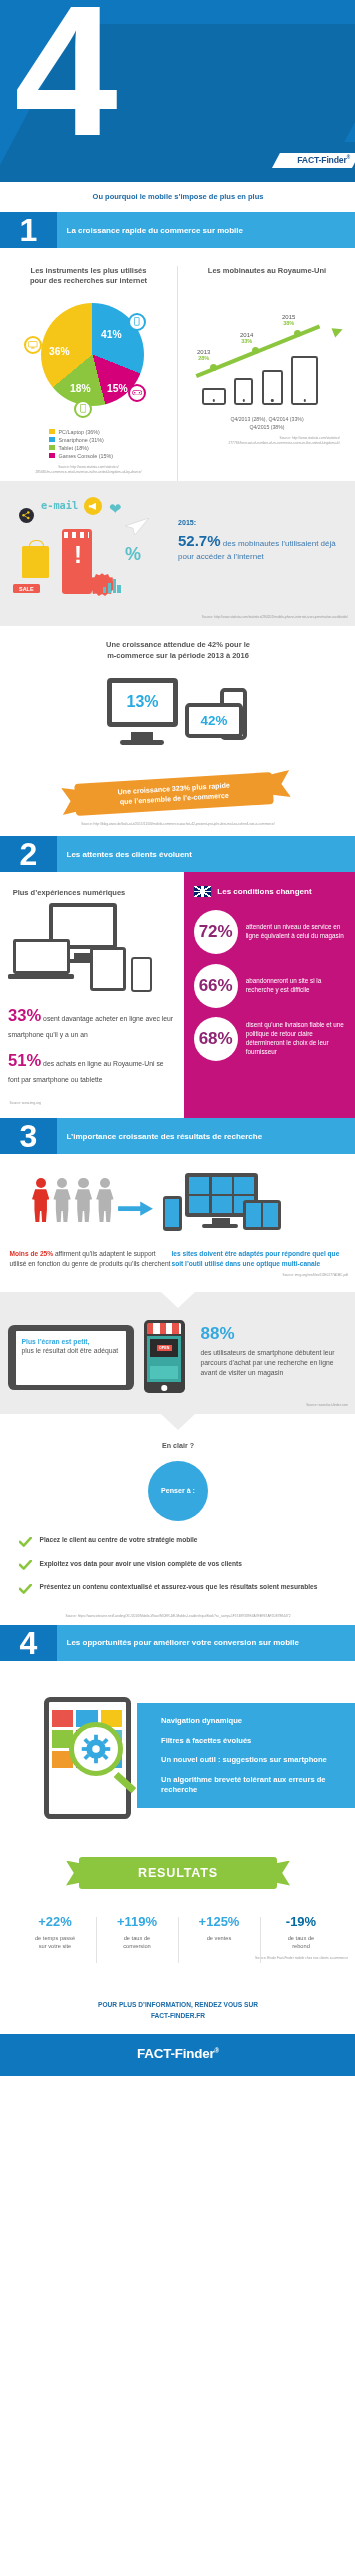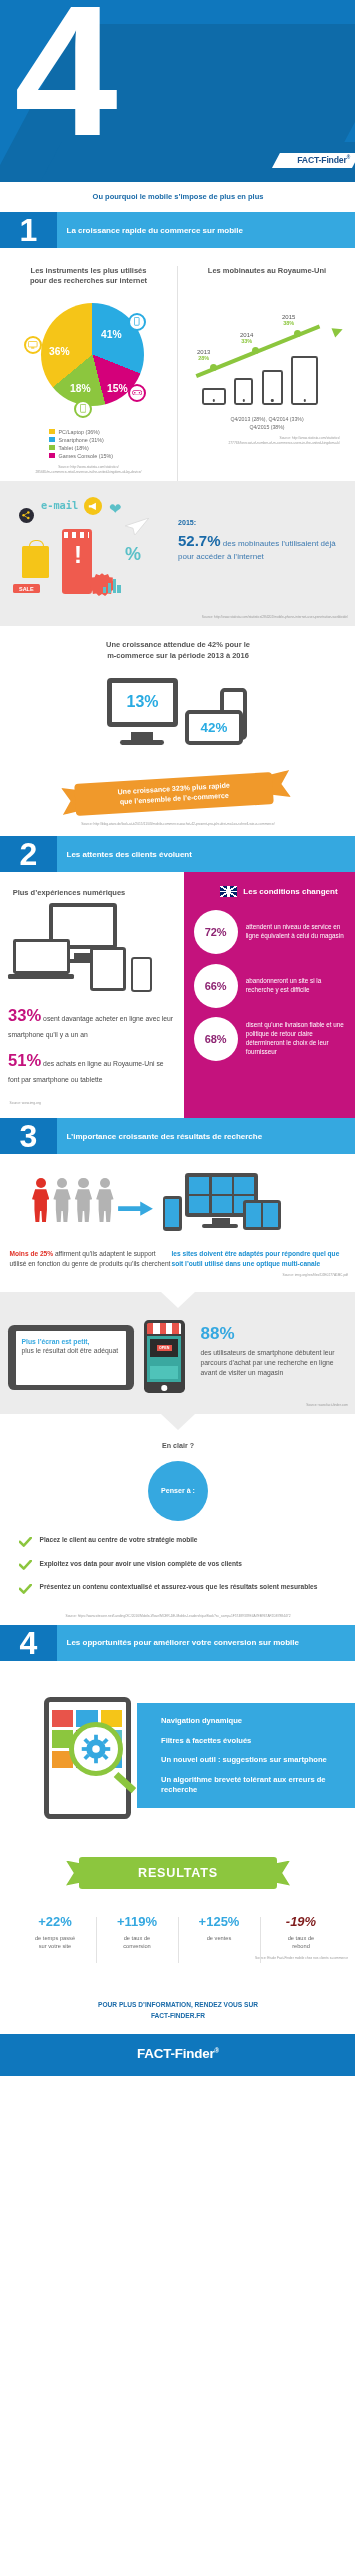--- a/index.html
+++ b/index.html
@@ -237,21 +237,21 @@
     border: 5.5px solid #4d4d4d; border-radius: 4px; background:#fff;
     display:flex; align-items:center; justify-content:center;
   }
   .monitor-stand { position:absolute; left:131px; top:60px; width:22px; height:8px; background:#4d4d4d; }
   .monitor-base { position:absolute; left:120px; top:68px; width:44px; height:5.5px; background:#4d4d4d; border-radius:2.4px; }
   .tall-phone {
     position:absolute; left:220px; top:16px; width:27px; height:52px;
     border: 4px solid #4d4d4d; border-radius: 4.7px; background:#fff;
   }
   .wide-tab {
-    position:absolute; left:185px; top:38px; width:58px; height:35px;
+    position:absolute; left:185px; top:31px; width:58px; height:35px;
     border: 4.7px solid #4d4d4d; border-radius: 4.7px; background:#fff;
     display:flex; align-items:center; justify-content:center;
   }
   .pct-blue { font-size: 16px; font-weight: bold; color: #29abe2; }
   .pct-blue.sm { font-size: 13.4px; }
 
   .ribbon-wrap { position: relative; height: 46px; margin-top: 4.7px; }
   .ribbon {
     position:absolute; left:75px; top:6.3px; width:198px; height:32px;
     background:#f0992b; border-radius:4px;
@@ -263,38 +263,38 @@
   .rib-tail {
     position:absolute; width:33px; height:27px; background:#f0992b; z-index:1;
   }
   .rt-left { left:62px; top:16px; clip-path: polygon(0 0,100% 22%,100% 78%,0 100%,26% 50%); transform: rotate(-3.5deg); }
   .rt-right { left:257px; top:0px; clip-path: polygon(0 22%,100% 0,74% 50%,100% 100%,0 78%); transform: rotate(-3.5deg); }
 
   
   .sec2-body { display: flex; }
   .sec2-left { width: 192px; background:#fff; padding: 16px 8px 6.3px; }
   .sec2-right { width: 179px; background:#c4127d; padding: 14.2px 9.5px 12.6px; }
-  .flagrow { display:flex; align-items:center; margin-bottom: 12.6px; margin-left: 26px; }
+  .flagrow { display:flex; align-items:center; margin-bottom: 12.6px; }
   .flag {
     width: 17.4px; height: 11px; flex:none; margin-right: 6.3px;
     background:
       linear-gradient(to bottom, transparent 41%, #fff 41% 59%, transparent 59%),
       linear-gradient(to right, transparent 41%, #fff 41% 59%, transparent 59%),
       linear-gradient(to bottom, transparent 45%, #c8102e 45% 55%, transparent 55%),
       linear-gradient(to right, transparent 45%, #c8102e 45% 55%, transparent 55%),
       linear-gradient(35deg, transparent 46%, #fff 46% 54%, transparent 54%),
       linear-gradient(-35deg, transparent 46%, #fff 46% 54%, transparent 54%),
       #012169;
   }
   .sec2-right h3 { font-size: 8px; color:#fff; font-weight:bold; }
   .pct-row { display:flex; align-items:center; margin-bottom: 9.5px; }
   .pct-circle {
     width: 44px; height: 44px; border-radius:50%; background:#fff; flex:none;
     display:flex; align-items:center; justify-content:center;
-    font-size: 11px; font-weight: bold; color:#8e2573; margin-right: 8px;
+    font-size: 17px; font-weight: bold; color:#8e2573; margin-right: 8px;
   }
   .pct-desc { font-size: 6.3px; color:#fff; line-height: 1.42; }
 
   .devices-stack { position:relative; height: 95px; margin: 4.7px 0 8px; }
   .d-monitor { position:absolute; left:41px; top:0; width:68px; height:46px; border:4px solid #4d4d4d; border-radius:3.2px; background:#fff;}
   .d-stand { position:absolute; left:66px; top:50px; width:17.4px; height:6.3px; background:#4d4d4d;}
   .d-base { position:absolute; left:57px; top:56px; width:36px; height:4px; background:#4d4d4d; border-radius:2.4px;}
   .d-laptop { position:absolute; left:4.7px; top:36px; width:57px; height:35px; border:3.2px solid #4d4d4d; border-radius:2.4px; background:#fff;}
   .d-laptop-base { position:absolute; left:0px; top:71px; width:66px; height:4.7px; background:#4d4d4d; border-radius:1.6px;}
   .d-tablet { position:absolute; left:82px; top:44px; width:36px; height:44px; border:3.2px solid #4d4d4d; border-radius:3.2px; background:#fff;}
@@ -414,21 +414,21 @@
   .res-tail { position:absolute; width:30px; height:25px; background:#8cc63e; top:3.2px; z-index:1;}
   .res-tail.l { left:66px; clip-path: polygon(0 0,100% 24%,100% 76%,0 100%,26% 50%); }
   .res-tail.r { right:66px; clip-path: polygon(0 24%,100% 0,74% 50%,100% 100%,0 76%); }
 
   .res-row { display:flex; justify-content:center; margin-top: 20.5px; }
   .res-cell { width: 82px; text-align:center; position:relative; padding: 0 4.7px; }
   .res-cell + .res-cell::before {
     content:""; position:absolute; left:0; top:3.2px; width:0.8px; height:46px; background:#e2e2e2;
   }
   .res-val { font-size: 13px; font-weight:bold; color:#35a8e0; }
-  .res-val.neg { color:#7f1d1d;font-style:italic; }
+  .res-val.neg { color:#0369a1; }
   .res-lbl { font-size: 5.7px; color:#6b6b6b; line-height:1.4; margin-top: 6.3px; }
 
   
   .footer-cta {
     text-align:center; font-size:6.6px; font-weight:bold; color:#1a6aa8;
     line-height:1.6; padding: 14.2px 0 12.6px;
   }
   .footer-bar {
     background:#0f77bd; color:#fff; text-align:center;
     padding: 12.6px 0 14.2px; font-size: 13.4px; font-weight:bold; letter-spacing:-0.2px;

